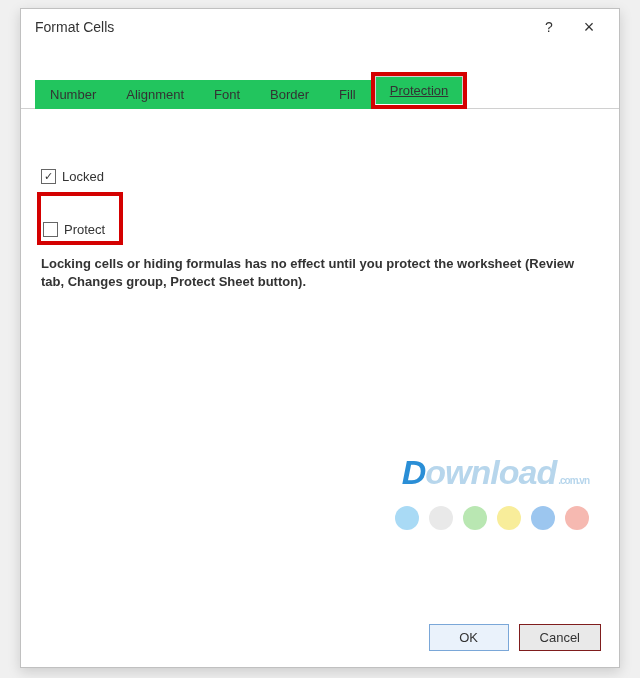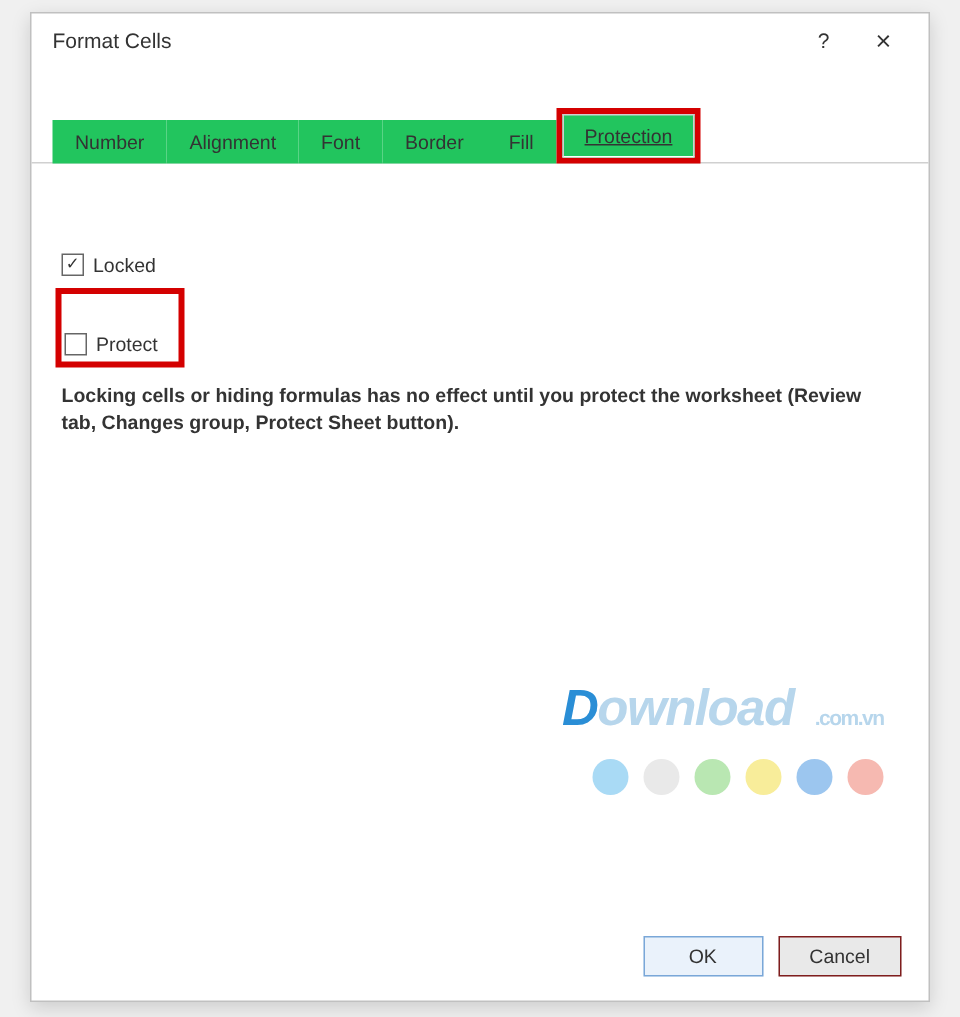--- a/index.html
+++ b/index.html
@@ -134,25 +134,25 @@
     .watermark-text {
       font-family: Arial, sans-serif;
       font-size: 34px;
       font-weight: bold;
       font-style: italic;
       letter-spacing: -1px;
     }
     .wm-d { color: #2a8ed6; }
     .wm-rest { color: #b7d6ec; }
     .wm-small {
-      font-size: 14px;
+      font-size: 10px;
       color: #b7d6ec;
       font-style: normal;
       font-weight: bold;
-      margin-left: 14px;
+      margin-left: 2px;
     }
     .dots-row {
       position: absolute;
       right: 30px;
       bottom: 62px;
       display: flex;
       gap: 10px;
     }
     .dot {
       width: 24px;

